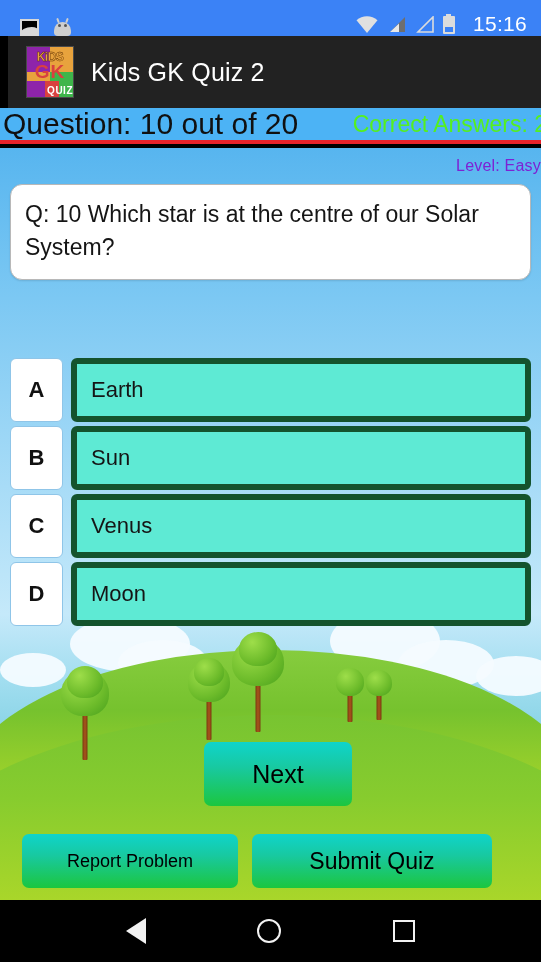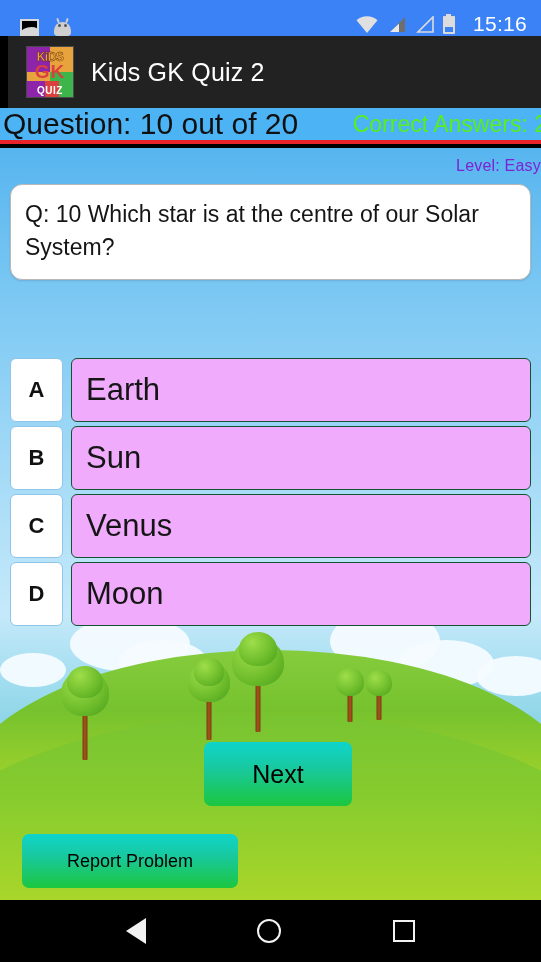--- a/index.html
+++ b/index.html
@@ -104,21 +104,21 @@
     text-align:center; letter-spacing:-0.5px;
   }
   .logo .gk {
     position:absolute; top:15px; left:0; right:0;
     font-size:19px; font-weight:bold; color:#d9413f;
     text-align:center; letter-spacing:1px; line-height:19px;
   }
   .logo .quiz {
     position:absolute; bottom:1px; left:0; right:0;
     font-size:10px; font-weight:bold; color:#ffffff;
-    text-align:center; letter-spacing:0.5px;
+    text-align:right; letter-spacing:0.5px;
   }
   .app-title {
     color:#ffffff; font-size:25px; margin-left:17px;
     letter-spacing:0.2px; white-space:nowrap;
   }
 
   
   .infobar {
     position:absolute; top:108px; left:0;
     width:541px; height:36px;
@@ -195,26 +195,26 @@
   .opt-letter {
     width:53px; flex:none;
     background:#ffffff;
     border:1px solid #8fc5e8;
     border-radius:6px;
     display:flex; align-items:center; justify-content:center;
     font-size:22px; font-weight:bold; color:#111;
   }
   .opt-text {
     flex:1; margin-left:8px;
-    background:#f0abfc;
-    border:1px solid #14532d;
+    background:#5eead4;
+    border:6px solid #14532d;
     border-radius:6px;
     display:flex; align-items:center;
     padding-left:14px;
-    font-size:31px; color:#151515;
+    font-size:22px; color:#151515;
   }
 
   
   .btn {
     background:linear-gradient(180deg,#0fd4cb 0%, #18c9a0 40%, #1cc63f 100%);
     border:none; border-radius:7px;
     color:#000; font-size:25px;
     display:flex; align-items:center; justify-content:center;
     font-family:"Liberation Sans", sans-serif;
     cursor:pointer;
@@ -367,20 +367,21 @@
         <div class="opt-letter">D</div>
         <div class="opt-text">Moon</div>
       </div>
     </div>
   </div>
 
   <div class="btn btn-next">Next</div>
 
   <div class="bottom-bar">
     <div class="btn btn-report">Report Problem</div>
+    <div class="btn btn-submit">Submit Quiz</div>
   </div>
 
   <div class="navbar">
     <div class="nav-back"></div>
     <div class="nav-home"></div>
     <div class="nav-recent"></div>
   </div>
 
 </div>
 

